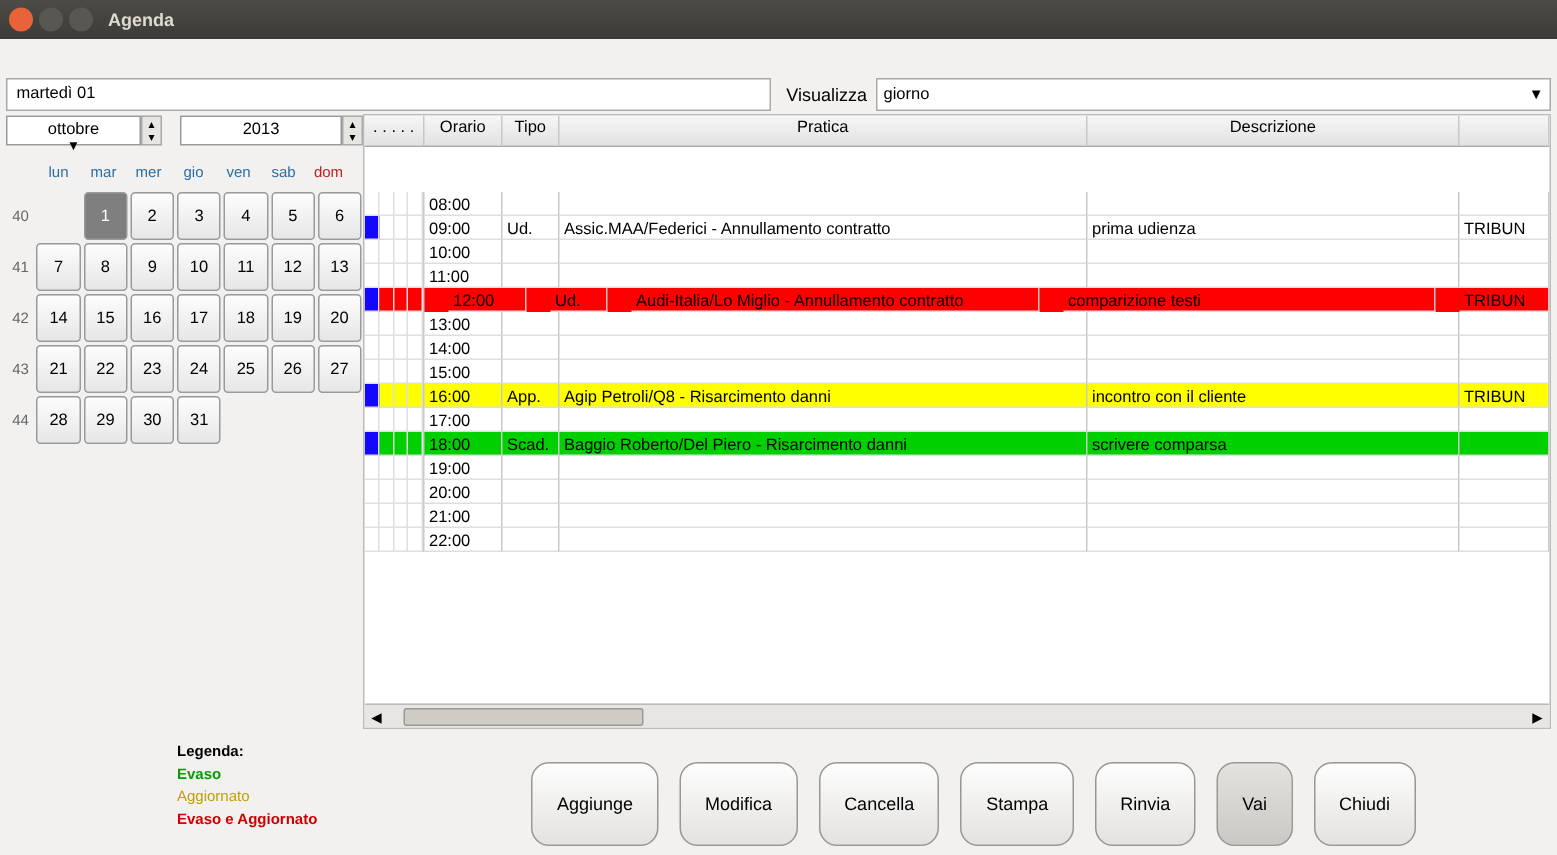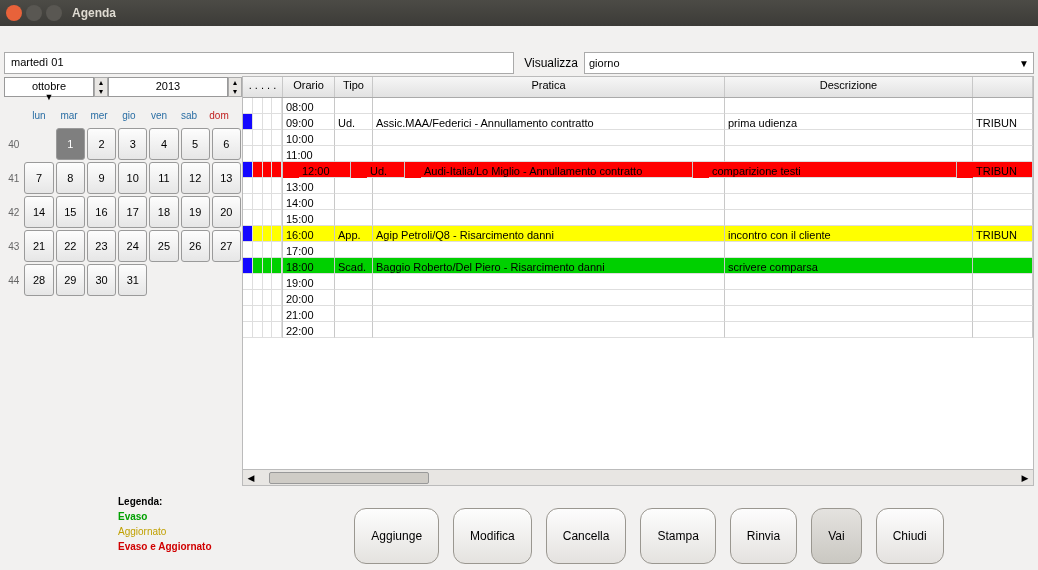--- a/index.html
+++ b/index.html
@@ -11,21 +11,21 @@
 .app { background: #f2f1f0; height: 544px; padding: 2px 4px 4px 4px; display: flex; flex-direction: column; }
 .toprow { display: flex; align-items: center; margin-bottom: 2px; margin-top: 24px; }
 .date-display { flex: 1; background: #fff; border: 1px solid #aaa; padding: 3px 6px; margin-right: 4px; height: 22px; }
 .vis-label { padding: 0 6px; font-size: 12px; }
 .vis-select { flex: 0 0 450px; background: #fff; border: 1px solid #aaa; padding: 2px 4px; height: 22px; display: flex; justify-content: space-between; align-items: center; }
 .vis-select .arrow { font-size: 10px; }
 .body { flex: 1; display: flex; overflow: hidden; }
 .leftcol { width: 238px; display: flex; flex-direction: column; }
 .monthrow { display: flex; align-items: center; padding: 1px 0; }
 .monthsel, .yearsel { background: #fff; border: 1px solid #999; padding: 2px 4px; height: 20px; display: flex; align-items: center; justify-content: space-between; flex-direction: column; }
-.monthsel { width: 90px; } .yearsel { width: 120px; }
+.monthsel { width: 90px; } .yearsel { width: 108px; }
 .spin { width: 14px; height: 20px; background: #e8e6e3; border: 1px solid #aaa; font-size: 8px; text-align: center; }
 .calendar { margin-top: 6px; }
 .dowrow { display: flex; padding-left: 20px; }
 .dow { width: 30px; text-align: center; font-size: 10px; color: #2a6ea4; padding: 6px 0; }
 .dow.sun { color: #c02020; }
 .weekrow { display: flex; align-items: center; }
 .wknum { width: 20px; text-align: center; font-size: 10px; color: #666; }
 .daycell { width: 30px; height: 32px; margin: 1px; background: linear-gradient(#fdfdfd, #e6e6e6); border: 1px solid #9a9a9a; border-radius: 3px; display: flex; align-items: center; justify-content: center; font-size: 11px; cursor: pointer; }
 .daycell.sel { background: #7f7f7f; color: #fff; }
 .daycell.empty { background: transparent; border: none; cursor: default; }
@@ -35,21 +35,21 @@
 .gh, .gc { border-right: 1px solid #c8c8c8; padding: 2px 3px; font-size: 11px; overflow: hidden; white-space: nowrap; }
 .gh { text-align: center; height: 20px; }
 .gc { border-bottom: 1px solid #dedede; height: 16px; line-height: 14px; }
 .col-m { width: 40px; } .col-o { width: 52px; } .col-t { width: 38px; } .col-p { flex: 1; } .col-d { width: 248px; } .col-x { width: 60px; }
 .gutter { display: flex; }
 .gut { width: 10px; height: 16px; border-right: 1px solid #dedede; border-bottom: 1px solid #dedede; }
 .gut.blue { background: #1407ff; }
 .row-red { background: #ff0000; color: #000; gap: 16px; }
 .row-yellow { background: #ffff00; }
 .row-green { background: #00d000; }
-.scrollarea { flex: 1; overflow: hidden; }
+.scrollarea { flex: 1; overflow: hidden; margin-top: 30px; }
 .hscroll { height: 16px; background: #e8e6e3; border-top: 1px solid #bbb; display: flex; align-items: center; }
 .hscroll .arrow { width: 16px; text-align: center; font-size: 9px; }
 .hscroll .thumb { width: 160px; height: 12px; background: #cfccc6; border: 1px solid #999; border-radius: 2px; margin-left: 10px; }
 .bottom { display: flex; align-items: flex-start; padding: 8px 4px 2px 4px; }
 .legend { width: 260px; padding-left: 110px; font-size: 10px; line-height: 15px; }
 .legend .hdr { font-weight: bold; }
 .legend .g { color: #00a000; font-weight: bold; }
 .legend .y { color: #c0a000; font-weight: normal; }
 .legend .r { color: #d00000; font-weight: bold; }
 .buttons { flex: 1; display: flex; justify-content: center; gap: 14px; align-items: center; padding-top: 14px; }

